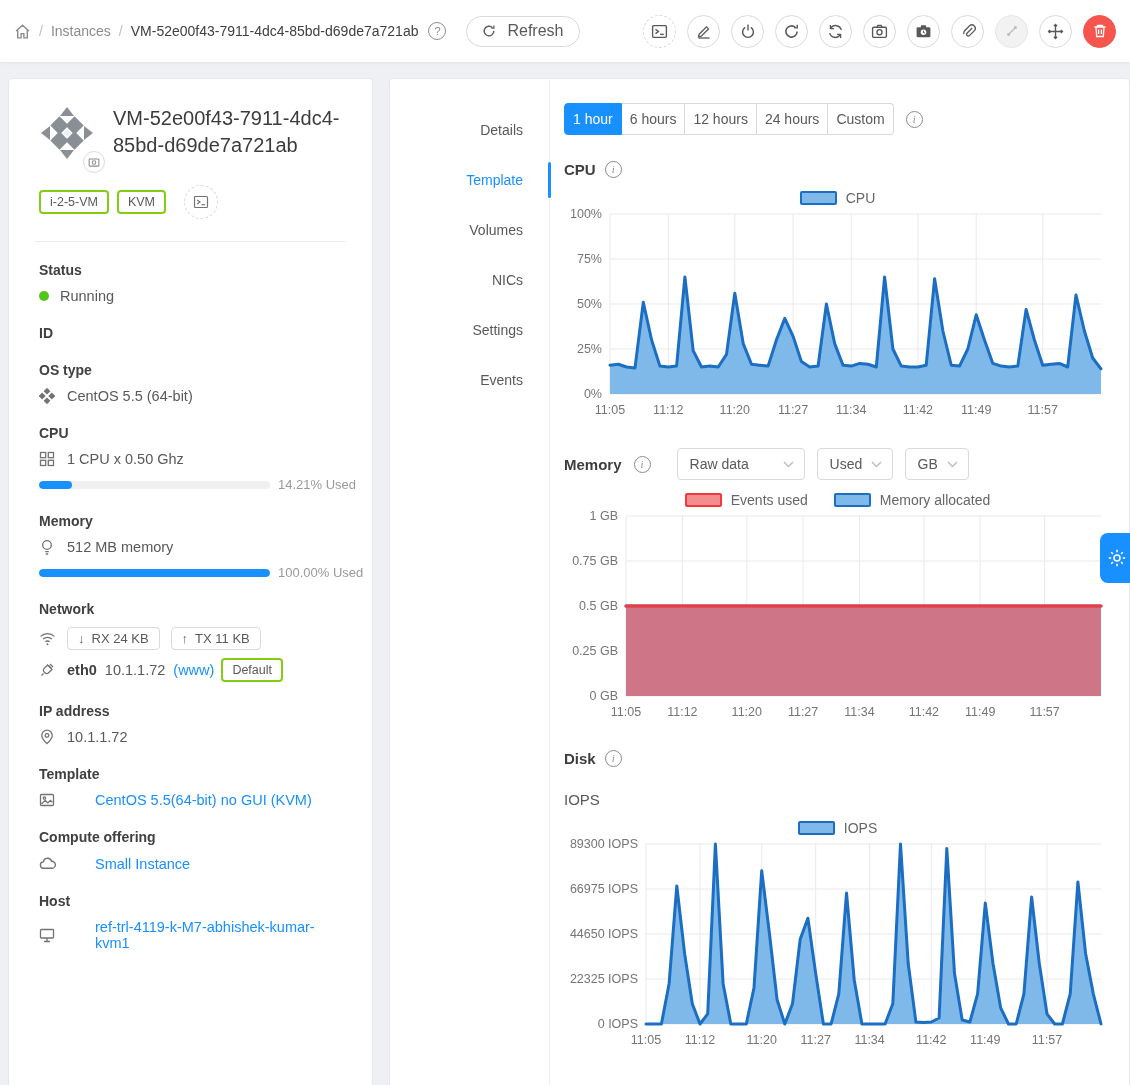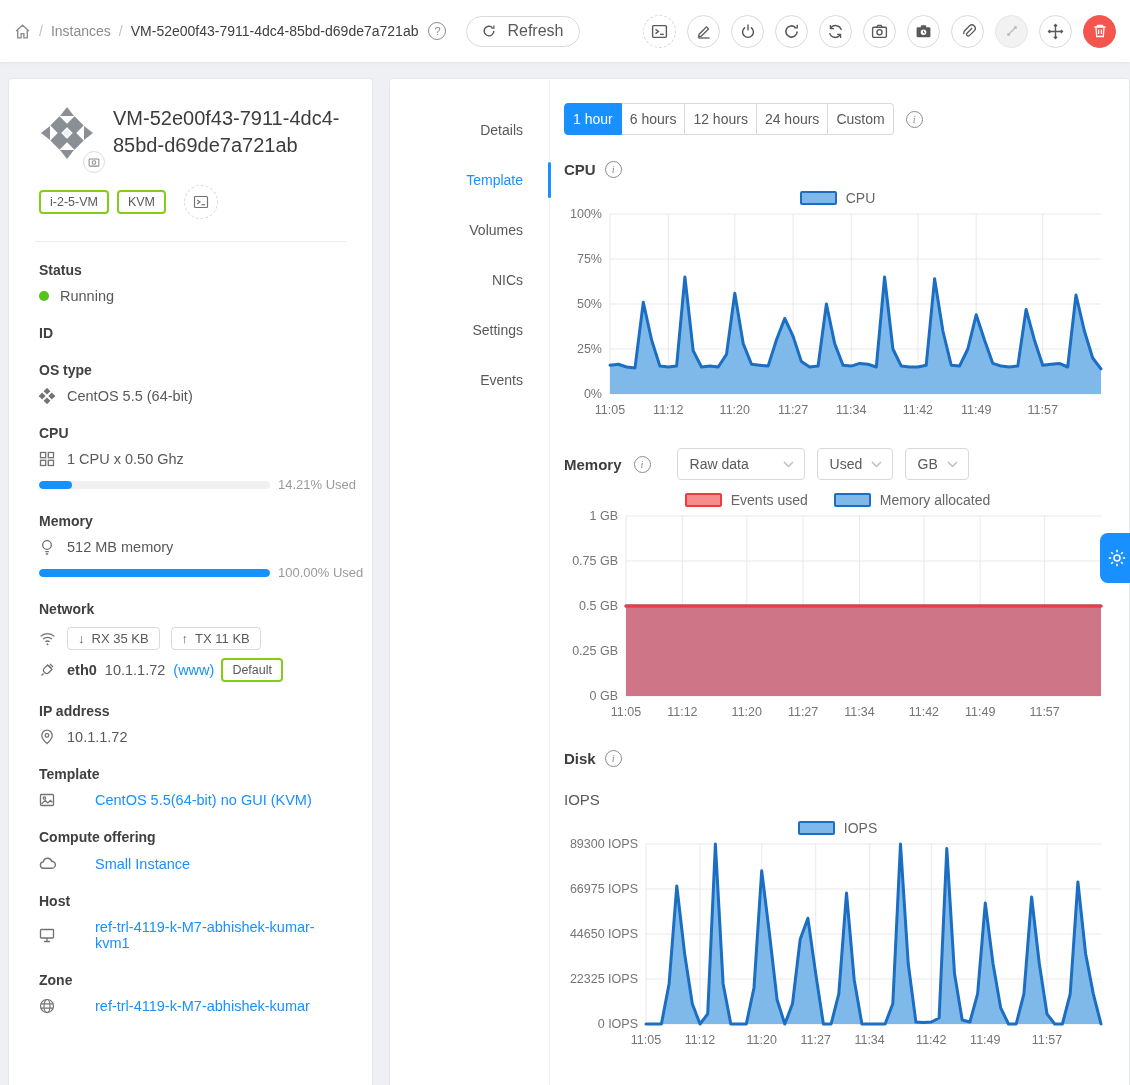--- a/index.html
+++ b/index.html
@@ -304,21 +304,21 @@
           <span class="icn">
             <svg width="17" height="17" viewBox="0 0 16 16" fill="none" stroke="#737373" stroke-width="1.2">
                 <path d="M1.5 6a9.2 9.2 0 0 1 13 0"></path>
                 <path d="M3.8 8.6a6 6 0 0 1 8.4 0"></path>
                 <path d="M6 11.2a2.8 2.8 0 0 1 4 0"></path>
                 <circle cx="8" cy="13.4" r="0.9" fill="#737373" stroke="none"></circle>
               </svg>
           </span>
           <button class="net-btn">
               <span>↓</span>
-              <span>RX 35 KB</span>
+              <span>RX 24 KB</span>
             </button>
           <button class="net-btn">
               <span>↑</span>
               <span>TX 11 KB</span>
             </button>
         </div>
         <div class="sec-row">
           <span class="icn">
             <svg width="16" height="16" viewBox="0 0 16 16" fill="none" stroke="#737373" stroke-width="1.3">
                 <path d="M9.5 3.5l3 3M11 2l3 3"></path>
@@ -377,33 +377,20 @@
           <span class="icn">
             <svg width="16" height="16" viewBox="0 0 16 16" fill="none" stroke="#737373" stroke-width="1.3">
                 <rect x="1.5" y="2.5" width="13" height="8.5" rx="0.8"></rect>
                 <path d="M8 11v3M5 14.5h6"></path>
               </svg>
           </span>
           <span class="link">ref-trl-4119-k-M7-abhishek-kumar-kvm1</span>
         </div>
       </div>
 
-      <div class="sec">
-        <div class="sec-label">Zone</div>
-        <div class="sec-row">
-          <span class="icn">
-            <svg width="16" height="16" viewBox="0 0 16 16" fill="none" stroke="#737373" stroke-width="1.2">
-                <circle cx="8" cy="8" r="6.5"></circle>
-                <ellipse cx="8" cy="8" rx="3" ry="6.5"></ellipse>
-                <path d="M1.8 5.8h12.4M1.8 10.2h12.4"></path>
-              </svg>
-          </span>
-          <span class="link">ref-trl-4119-k-M7-abhishek-kumar</span>
-        </div>
-      </div>
     </aside>
 
     <section class="card main-panel">
       <nav class="side-tabs">
         <div class="tab">Details</div>
         <div class="tab active">Template</div>
         <div class="tab">Volumes</div>
         <div class="tab">NICs</div>
         <div class="tab">Settings</div>
         <div class="tab">Events</div>

